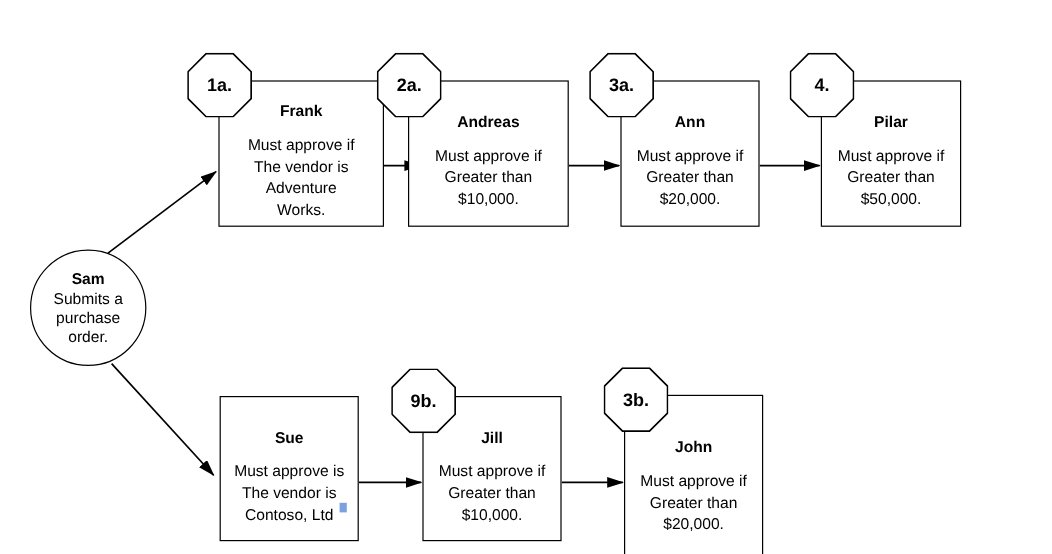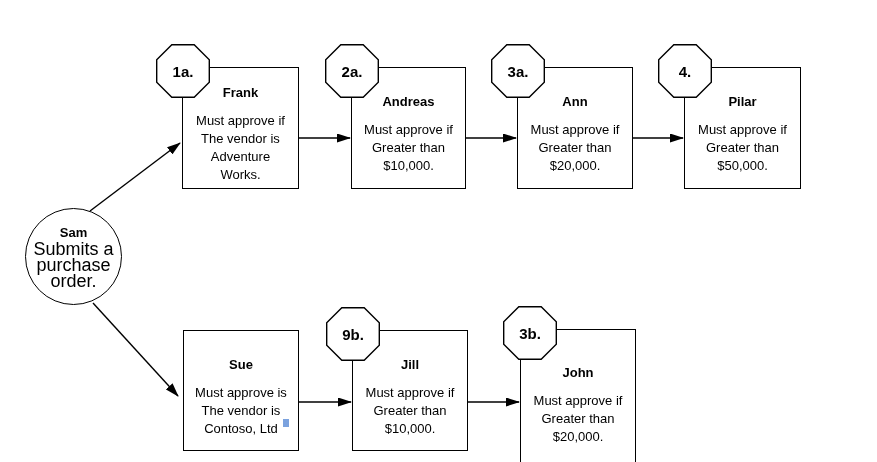--- a/index.html
+++ b/index.html
@@ -78,21 +78,21 @@
     align-items: center;
     justify-content: center;
     text-align: center;
   }
   .start-name {
     font-weight: bold;
     font-size: 13px;
     line-height: 16px;
   }
   .start-desc {
-    font-size: 18px;
+    font-size: 13px;
     line-height: 16px;
     white-space: pre-line;
   }
   .cursor-artifact {
     position: absolute;
     left: 99px;
     top: 88px;
     width: 6px;
     height: 8px;
   }
@@ -117,37 +117,37 @@
     <line x1="468" y1="402" x2="519" y2="402" stroke="#000000" stroke-width="1.4" marker-end="url(#arrow)"></line>
   </svg>
 
   <div class="start-node">
     <div class="start-name">Sam</div>
     <div class="start-desc">Submits a
 purchase
 order.</div>
   </div>
 
-  <div class="node" style="left:182px; top:67px; width:117px; height:122px;">
+  <div class="node" style="left:182px; top:67px; width:138px; height:122px;">
     <div class="octagon">
       <svg width="54" height="54" viewBox="0 0 54 54">
           <polygon points="15.8,0.7 38.2,0.7 53.3,15.8 53.3,38.2 38.2,53.3 15.8,53.3 0.7,38.2 0.7,15.8" fill="#ffffff" stroke="#000000" stroke-width="1.4"></polygon>
         </svg>
       <span class="badge-label">1a.</span>
     </div>
     <div class="node-text">
       <div class="node-name">Frank</div>
       <div class="node-cond">Must approve if
 The vendor is
 Adventure
 Works.</div>
     </div>
   </div>
 
-  <div class="node" style="left:351px; top:67px; width:115px; height:122px;">
+  <div class="node" style="left:340px; top:67px; width:134px; height:122px;">
     <div class="octagon">
       <svg width="54" height="54" viewBox="0 0 54 54">
           <polygon points="15.8,0.7 38.2,0.7 53.3,15.8 53.3,38.2 38.2,53.3 15.8,53.3 0.7,38.2 0.7,15.8" fill="#ffffff" stroke="#000000" stroke-width="1.4"></polygon>
         </svg>
       <span class="badge-label">2a.</span>
     </div>
     <div class="node-text">
       <div class="node-name">Andreas</div>
       <div class="node-cond">Must approve if
 Greater than

